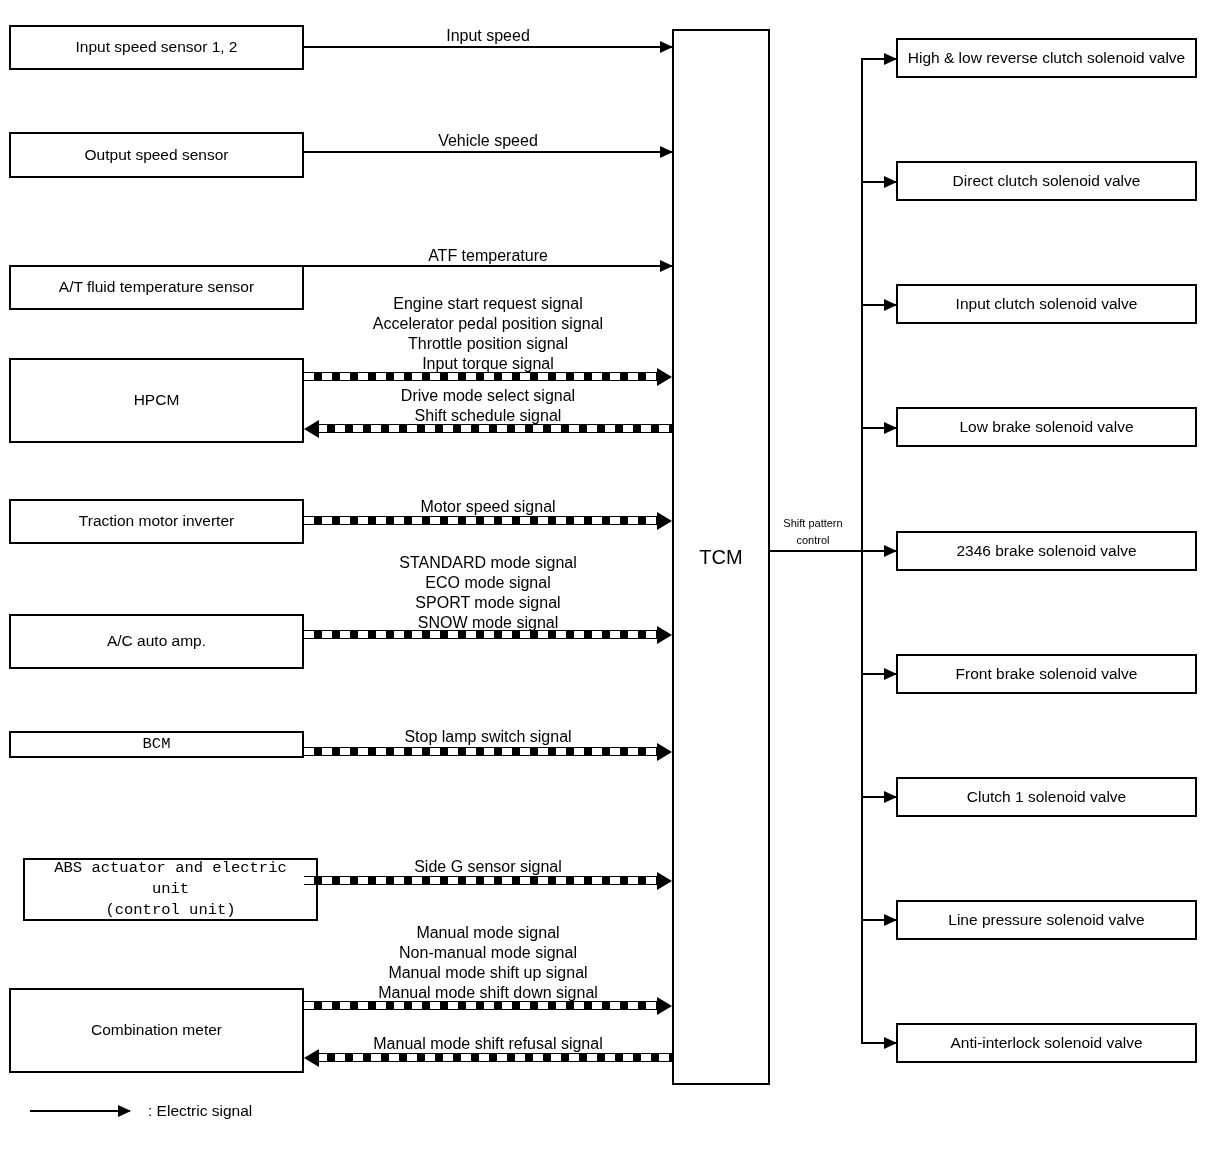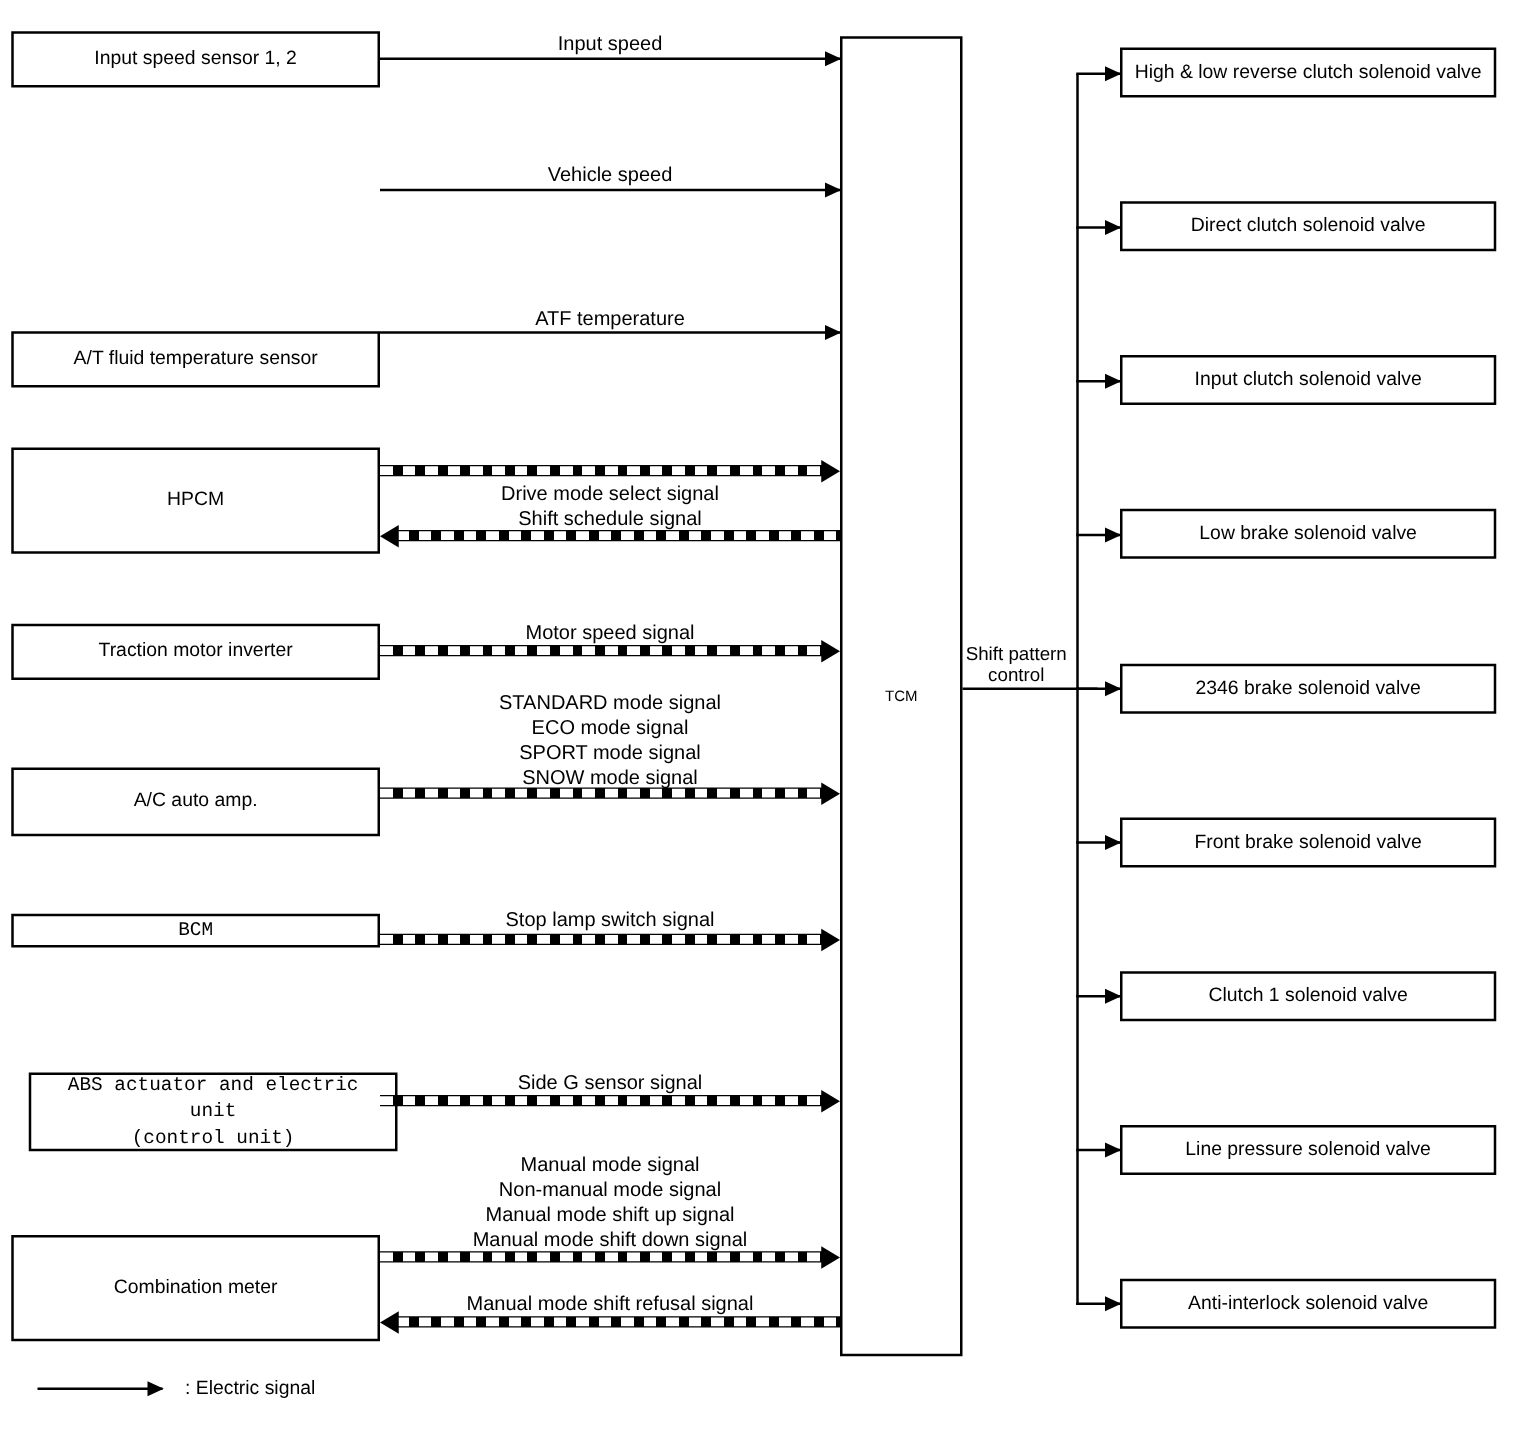--- a/index.html
+++ b/index.html
@@ -24,21 +24,21 @@
     background:#fff;
     display:flex;
     align-items:center;
     justify-content:center;
     text-align:center;
     font-size:15.5px;
     line-height:1.35;
     padding:0 6px;
     white-space:pre-line;
   }
-  .box.tcm{font-size:12px;}
+  .box.tcm{font-size:20px;}
 
   
   .eline{
     position:absolute;
     height:2px;
     background:#000;
   }
   .eline .head{
     position:absolute;
     right:-1px;
@@ -110,20 +110,21 @@
     white-space:nowrap;
   }
 </style>
 </head>
 <body>
 
 <div id="canvas">
 
   <div class="box" style="left:9px;top:25px;width:295px;height:45px;">Input speed sensor 1, 2</div>
 
+  <div class="box" style="left:9px;top:132px;width:295px;height:46px;">Output speed sensor</div>
 
   <div class="box" style="left:9px;top:246px;width:295px;height:45px;margin-top:19px;">A/T fluid temperature sensor</div>
 
   <div class="box" style="left:9px;top:358px;width:295px;height:85px;">HPCM</div>
 
   <div class="box" style="left:9px;top:499px;width:295px;height:45px;">Traction motor inverter</div>
 
   <div class="box" style="left:9px;top:614px;width:295px;height:55px;text-align:right;">A/C auto amp.</div>
 
   <div class="box" style="left:9px;top:731px;width:295px;height:27px;font-family:Liberation Mono, monospace;">BCM</div>
@@ -153,20 +154,24 @@
   <div class="lbl" style="left:304px;top:131px;width:368px;">Vehicle speed</div>
   <div class="eline" style="left:304px;top:151px;width:368px;">
     <span class="head"></span>
   </div>
 
   <div class="lbl" style="left:304px;top:246px;width:368px;">ATF temperature</div>
   <div class="eline" style="left:304px;top:265px;width:368px;">
     <span class="head"></span>
   </div>
 
+  <div class="lbl" style="left:304px;top:294px;width:368px;">Engine start request signal
+Accelerator pedal position signal
+Throttle position signal
+Input torque signal</div>
   <div class="canline" style="left:304px;top:372px;width:368px;">
     <span class="bar"></span>
     <span class="head"></span>
   </div>
 
   <div class="lbl" style="left:304px;top:386px;width:368px;">Drive mode select signal
 Shift schedule signal</div>
   <div class="canline rev" style="left:304px;top:424px;width:368px;">
     <span class="bar"></span>
     <span class="head"></span>
@@ -207,21 +212,21 @@
     <span class="bar"></span>
     <span class="head"></span>
   </div>
 
   <div class="lbl" style="left:304px;top:1034px;width:368px;">Manual mode shift refusal signal</div>
   <div class="canline rev" style="left:304px;top:1053px;width:368px;">
     <span class="bar"></span>
     <span class="head"></span>
   </div>
 
-  <div class="lbl" style="left:728px;top:515px;width:170px;line-height:17px;font-size:15px;">Shift pattern
+  <div class="lbl" style="left:728px;top:515px;width:170px;line-height:17px;font-size:11px;">Shift pattern
 control</div>
   <div class="eline" style="left:770px;top:550px;width:108px;"></div>
 
   <div class="vbus" style="left:861px;top:59px;height:985px;"></div>
 
   <div class="eline" style="left:861px;top:58px;width:35px;">
     <span class="head"></span>
   </div>
   <div class="eline" style="left:861px;top:181px;width:35px;">
     <span class="head"></span>

